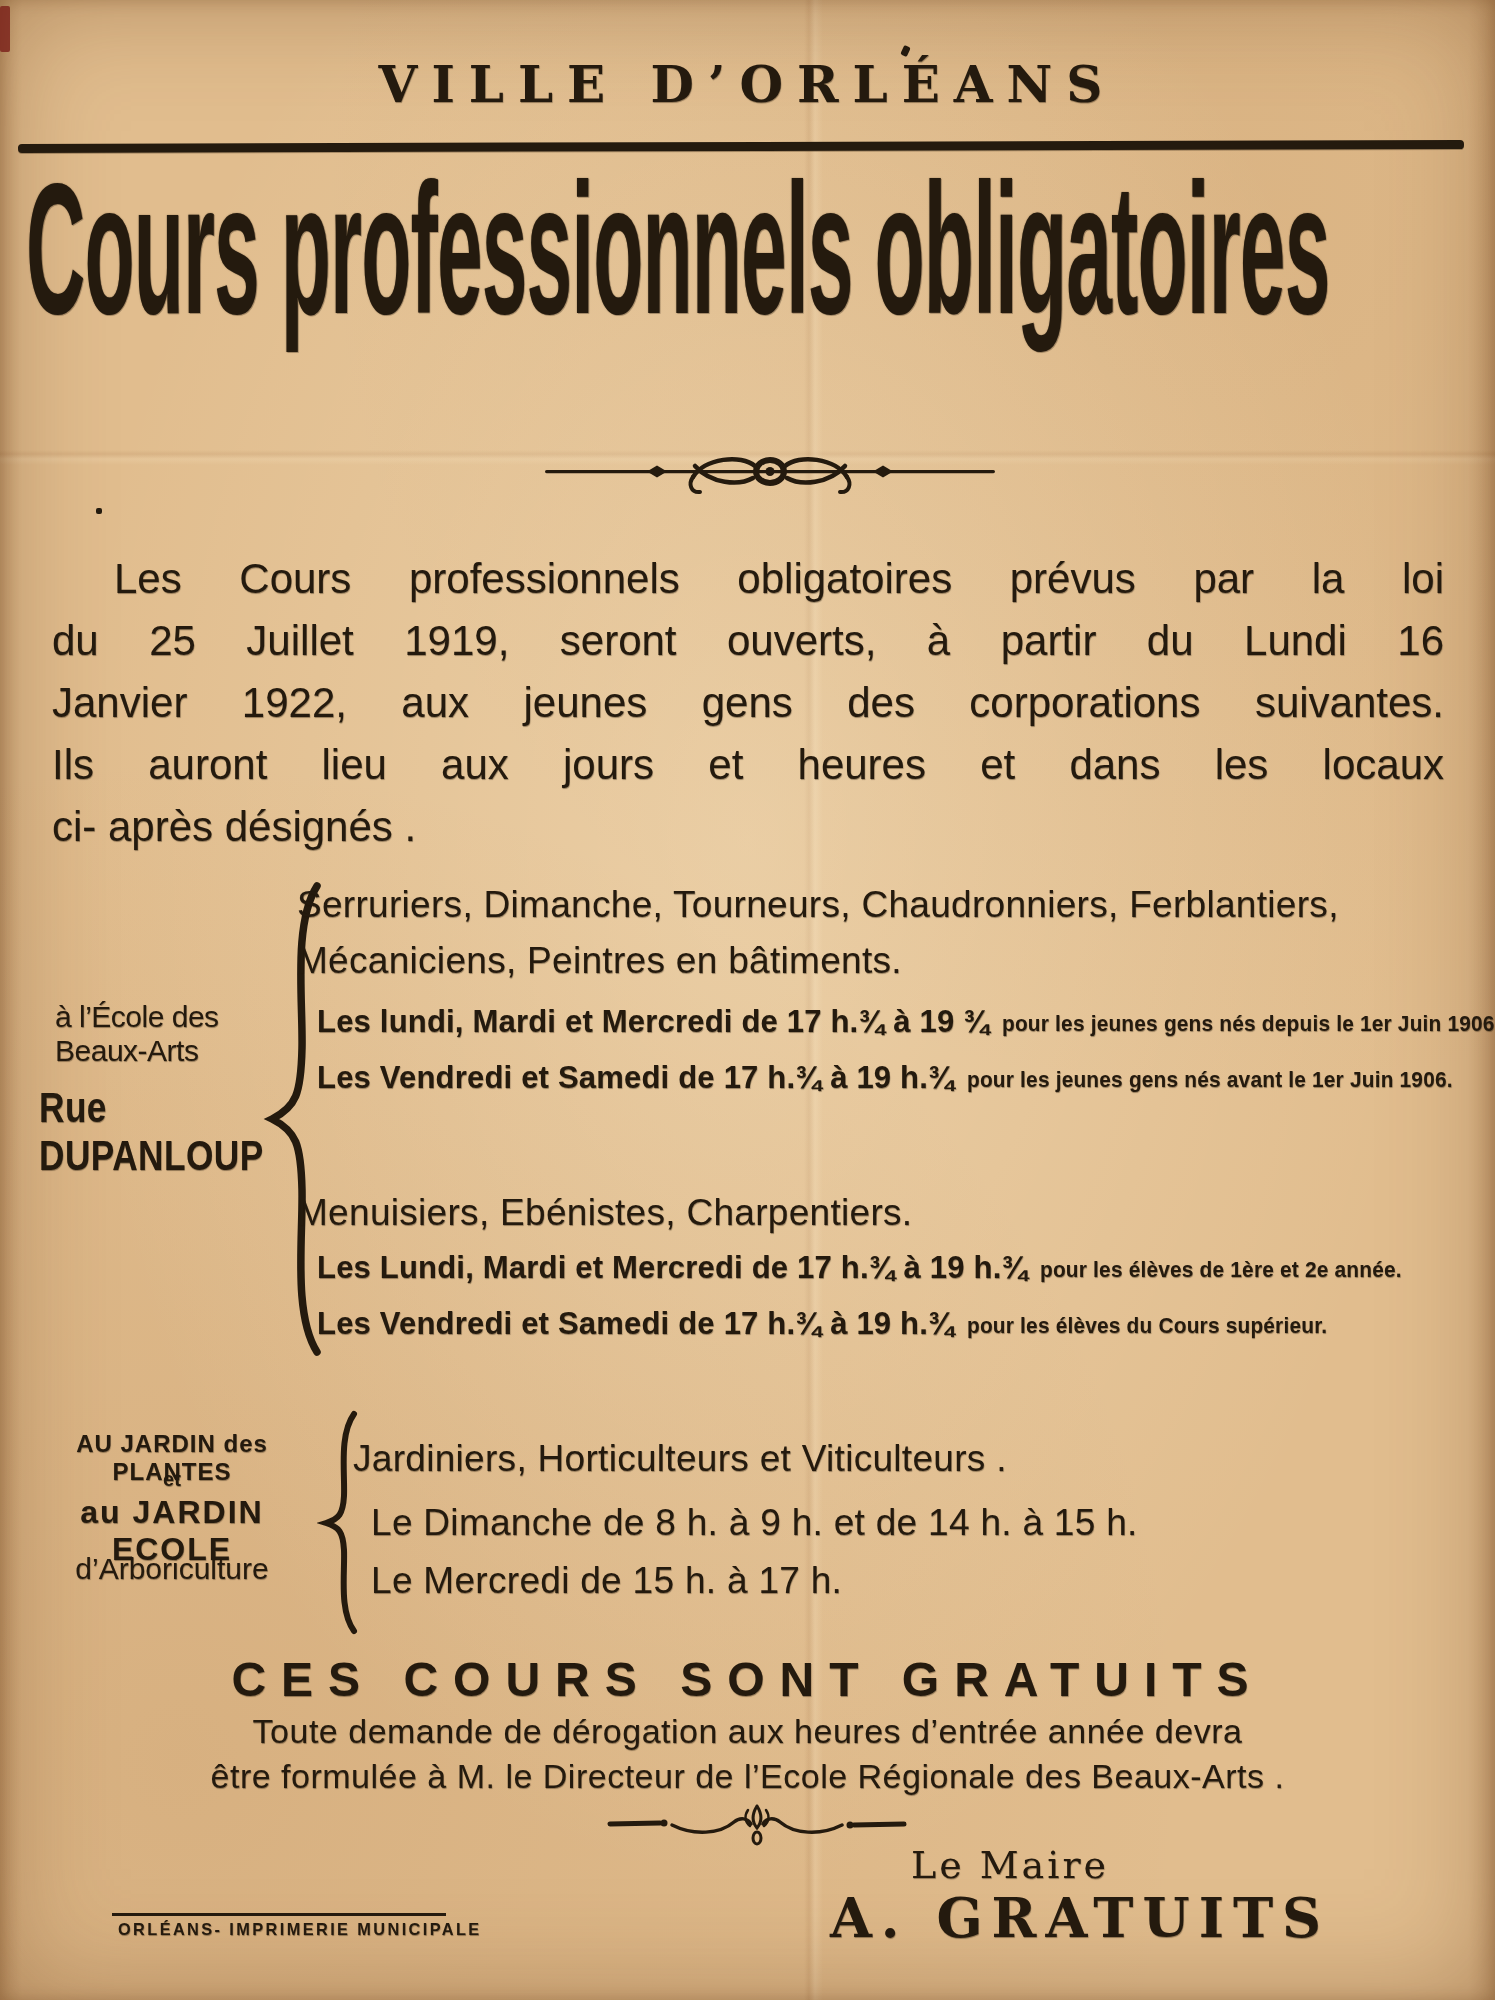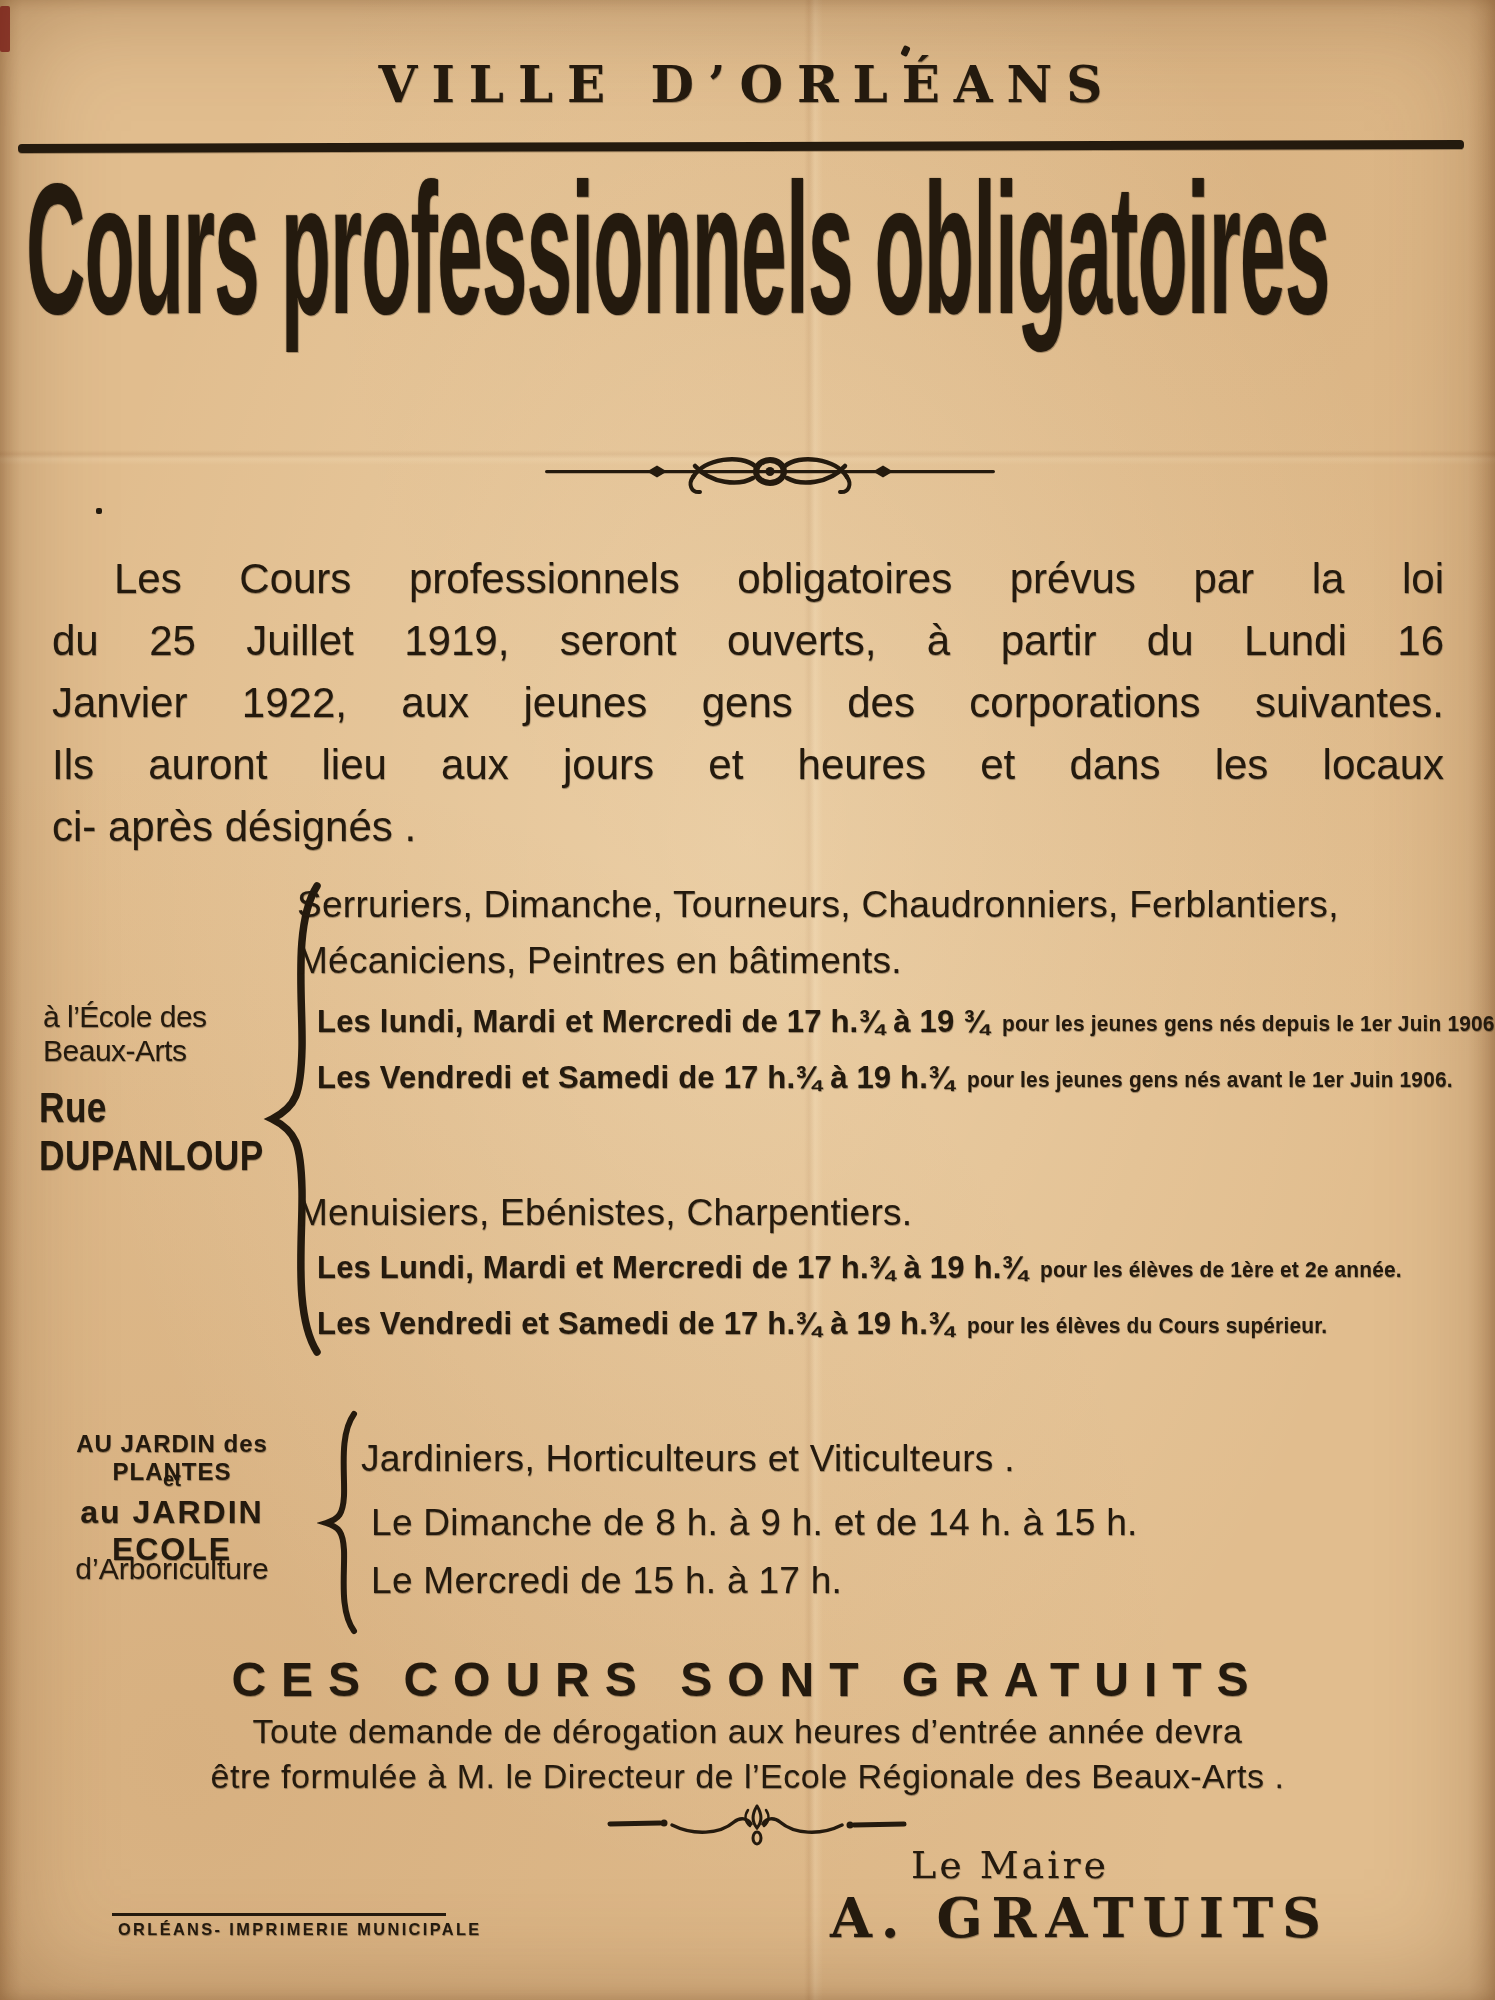--- a/index.html
+++ b/index.html
@@ -34,21 +34,21 @@
 
   .intro{top:548px;left:52px;width:1392px;font-size:42px;line-height:62px;}
   .intro-line{text-align:justify;text-align-last:justify;white-space:normal;}
   .intro-line.first{text-indent:62px;}
   .intro-line.last{text-align:left;text-align-last:left;}
 
   .section{overflow:visible;}
   .sec1{top:878px;left:35px;width:1430px;height:492px;}
   .sec2{top:1408px;left:35px;width:1430px;height:240px;}
 
-  .loc-ba1{top:122px;left:8px;width:255px;font-size:30px;letter-spacing:-0.5px;}
+  .loc-ba1{top:122px;left:20px;width:255px;font-size:30px;letter-spacing:-0.5px;}
   .loc-ba2{top:206px;left:4px;width:300px;font-size:42px;font-weight:bold;
     transform:scaleX(0.84);transform-origin:left top;letter-spacing:0.5px;}
 
   .trades{font-size:37px;letter-spacing:0.3px;white-space:nowrap;}
   .sched{white-space:nowrap;}
   .sched-time{font-size:31px;font-weight:bold;letter-spacing:0.2px;}
   .sched-note{display:inline-block;font-size:21.5px;font-weight:bold;letter-spacing:0.2px;
     transform:scaleX(0.97) translateY(-1px);transform-origin:left bottom;margin-left:8px;}
 
   .t-a1{top:6px;left:262px;}
@@ -57,21 +57,21 @@
   .s-a2{top:182px;left:282px;}
   .t-b1{top:314px;left:262px;}
   .s-b1{top:372px;left:282px;}
   .s-b2{top:428px;left:282px;}
 
   .loc-j1{top:22px;left:6px;width:262px;text-align:center;font-size:24px;font-weight:bold;letter-spacing:1px;}
   .loc-j2{top:60px;left:6px;width:262px;text-align:center;font-size:20px;font-weight:bold;}
   .loc-j3{top:86px;left:6px;width:262px;text-align:center;font-size:32px;font-weight:bold;letter-spacing:2px;}
   .loc-j4{top:144px;left:6px;width:262px;text-align:center;font-size:30px;}
 
-  .c-j1{top:30px;left:326px;}
+  .c-j1{top:30px;left:318px;}
   .c-j2{top:94px;left:336px;}
   .c-j3{top:152px;left:336px;}
   .sched-big{font-size:37px;letter-spacing:0.3px;white-space:nowrap;}
 
   .gratuits{top:1652px;left:0;width:100%;text-align:center;font-size:48px;font-weight:bold;letter-spacing:15px;}
   .derog{left:0;width:100%;text-align:center;font-size:34px;letter-spacing:0.5px;}
   .derog1{top:1712px;}
   .derog2{top:1757px;}
 
   .flourish{top:1798px;left:602px;width:310px;height:52px;}

